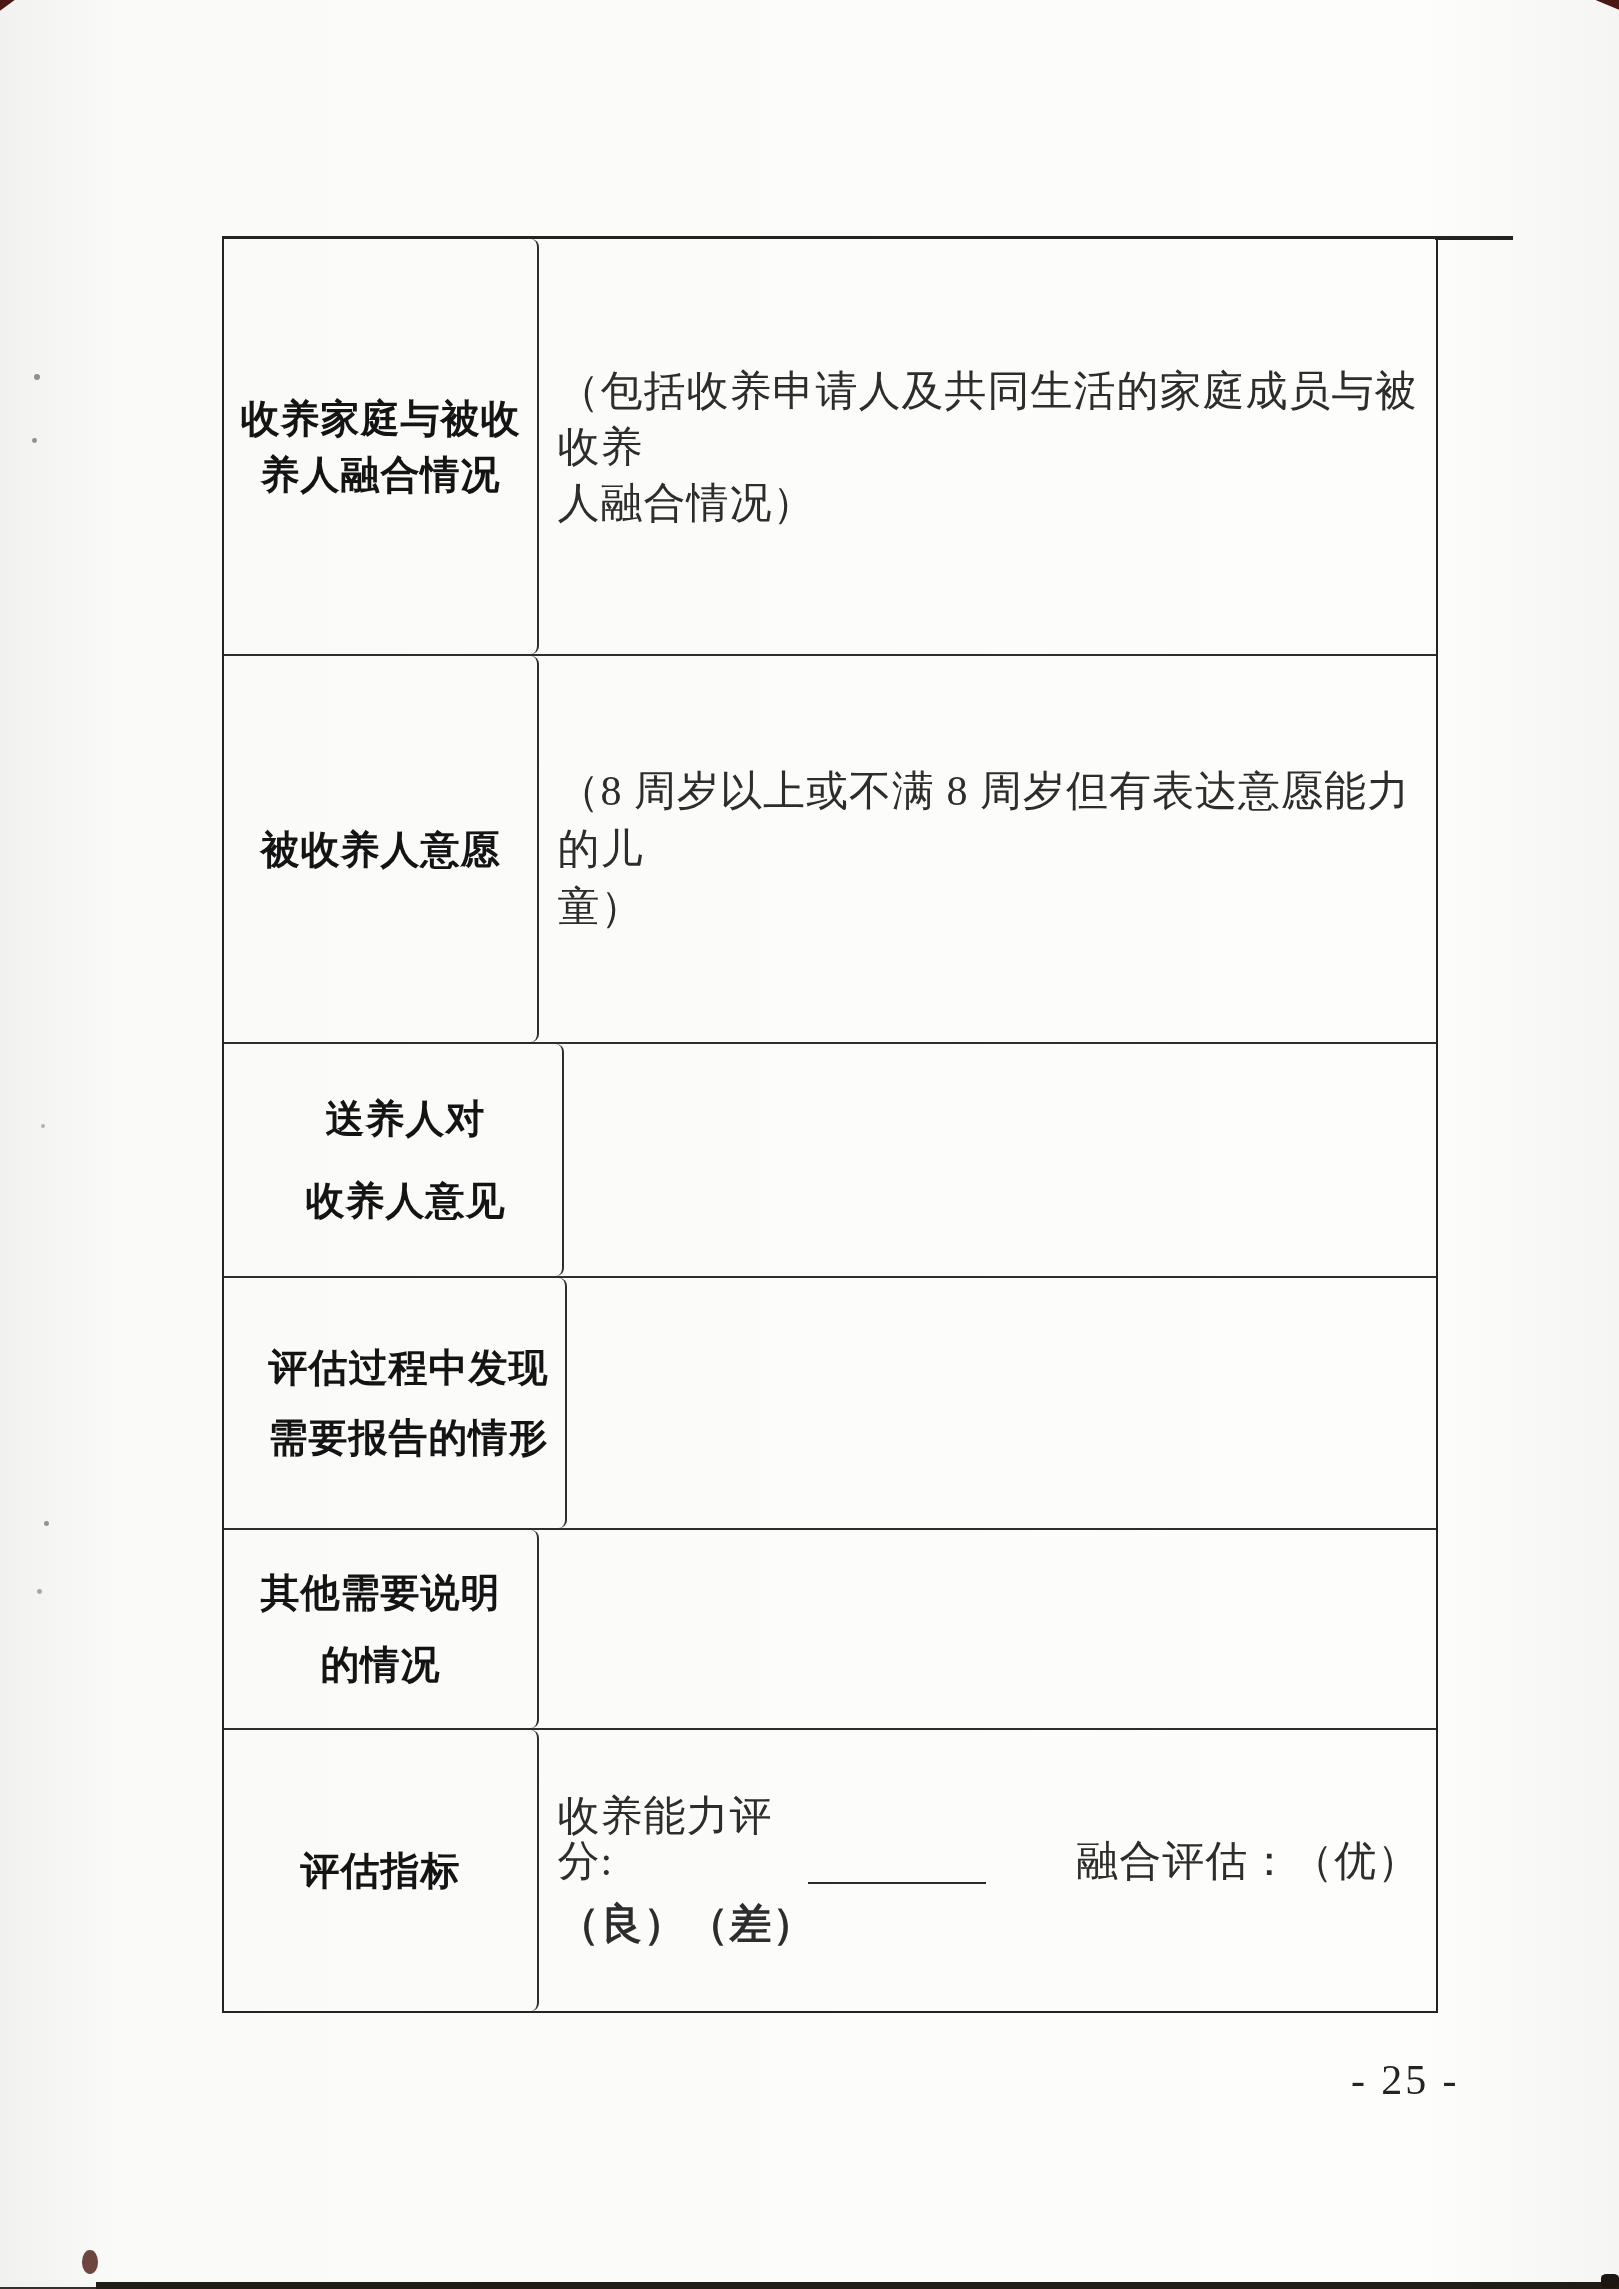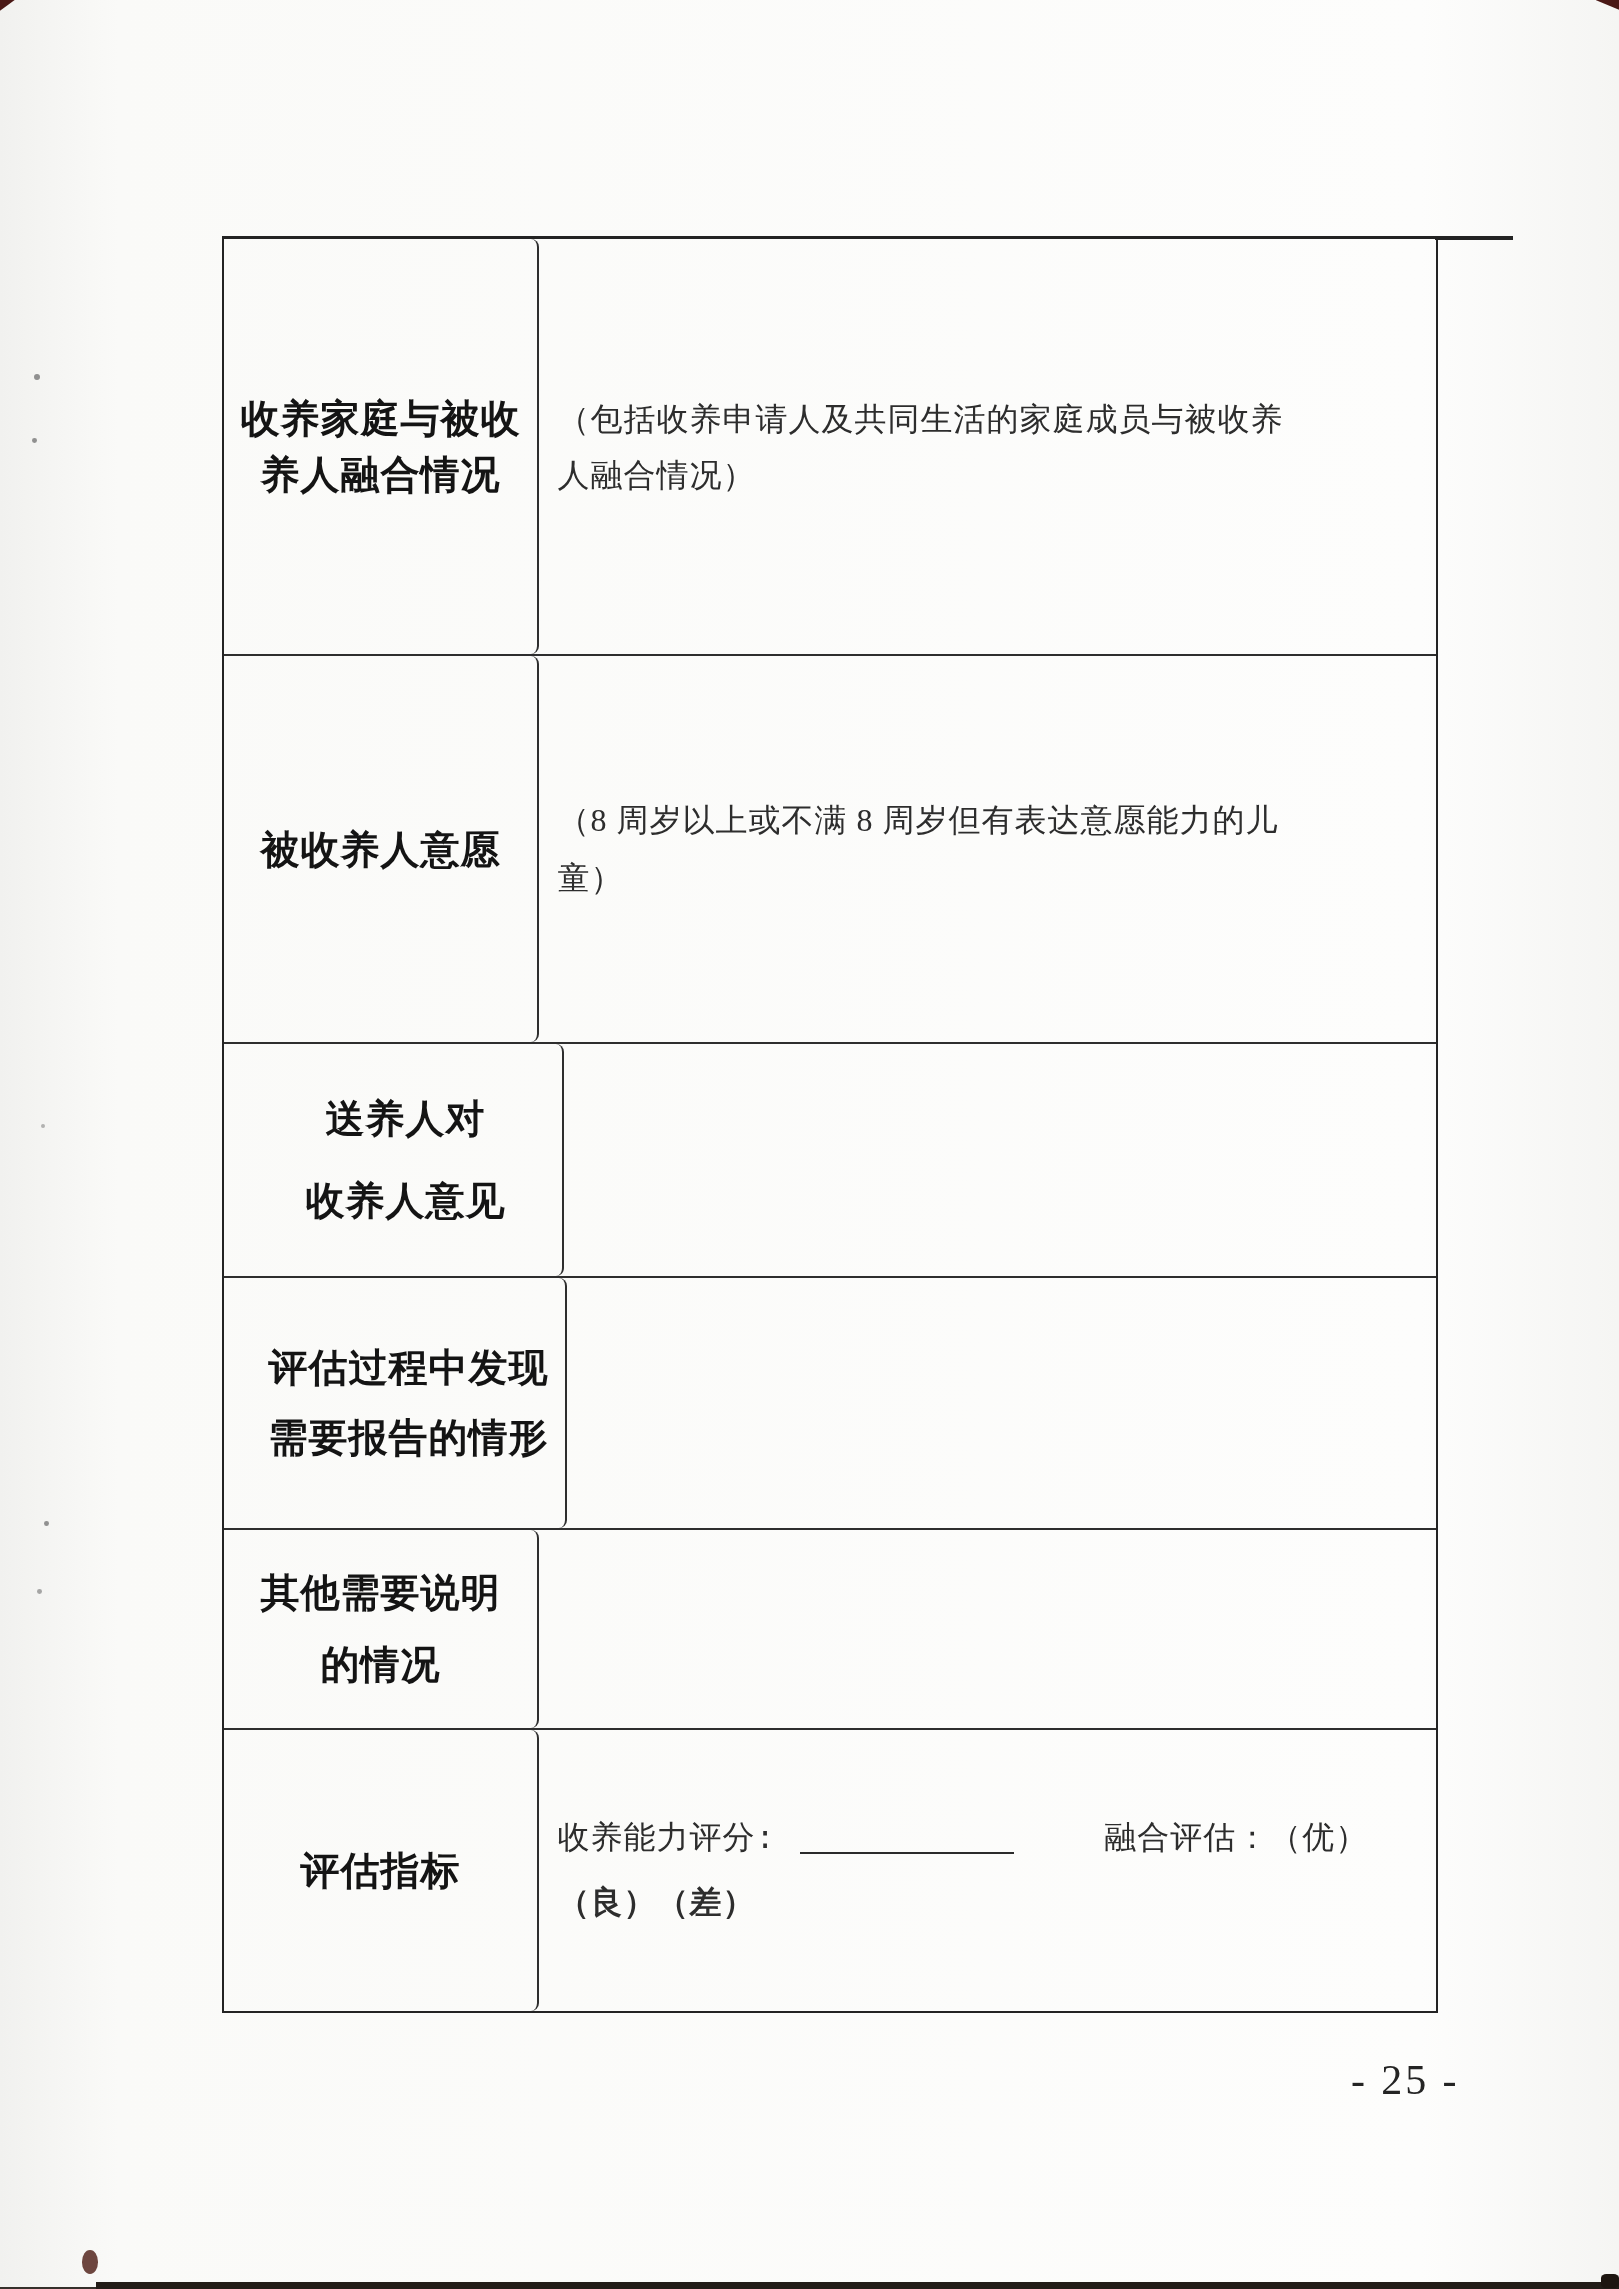--- a/index.html
+++ b/index.html
@@ -39,37 +39,37 @@
     display:flex; flex-direction:column;
     align-items:center; justify-content:center;
     font-family:"Liberation Sans", sans-serif;
     font-weight:bold; font-size:39px; color:#141414;
     letter-spacing:1px; text-align:center;border-radius:8px;
   }
   .cell.content {
     flex:1;
     display:flex; flex-direction:column; justify-content:center;
     font-family:"Liberation Serif", serif;
-    font-size:32px; color:#2d2d2d;
+    font-size:42px; color:#2d2d2d;
     letter-spacing:1px;
     padding:0 15.7px 0 18.6px;
   }
   .r1 .cell.label .lbl-line { line-height:56px; }
   .r2 .cell.label .lbl-line { line-height:57px;font-family:Liberation Serif, serif; }
   .r3 .cell.label .lbl-line { line-height:82px; }
   .r4 .cell.label .lbl-line { line-height:70px; }
   .r5 .cell.label .lbl-line { line-height:72px; }
   .r6 .cell.label .lbl-line { line-height:57px; }
 
   .content-line { line-height:56px; }
   .r2 .content-line { line-height:58px; }
 
   
   .eval-block { width:100%; }
-  .score-line { display:flex; align-items:flex-start; line-height:45px;font-family:Liberation Mono, monospace; }
+  .score-line { display:flex; align-items:flex-end; line-height:45px; }
   .blank-underline {
     display:inline-block; width:214px; height:35px;
     margin-left:24.5px;
     border-bottom:2.9px solid #2b2b2b;
   }
   .fusion-label { margin-left:90px; white-space:nowrap; }
   .grade-line { margin-top:18px; line-height:45px;font-weight:bold; }
 
   
   .top-overshoot { position:absolute; left:1435px; top:236px; width:78px; height:3.9px; background:#232323; }

